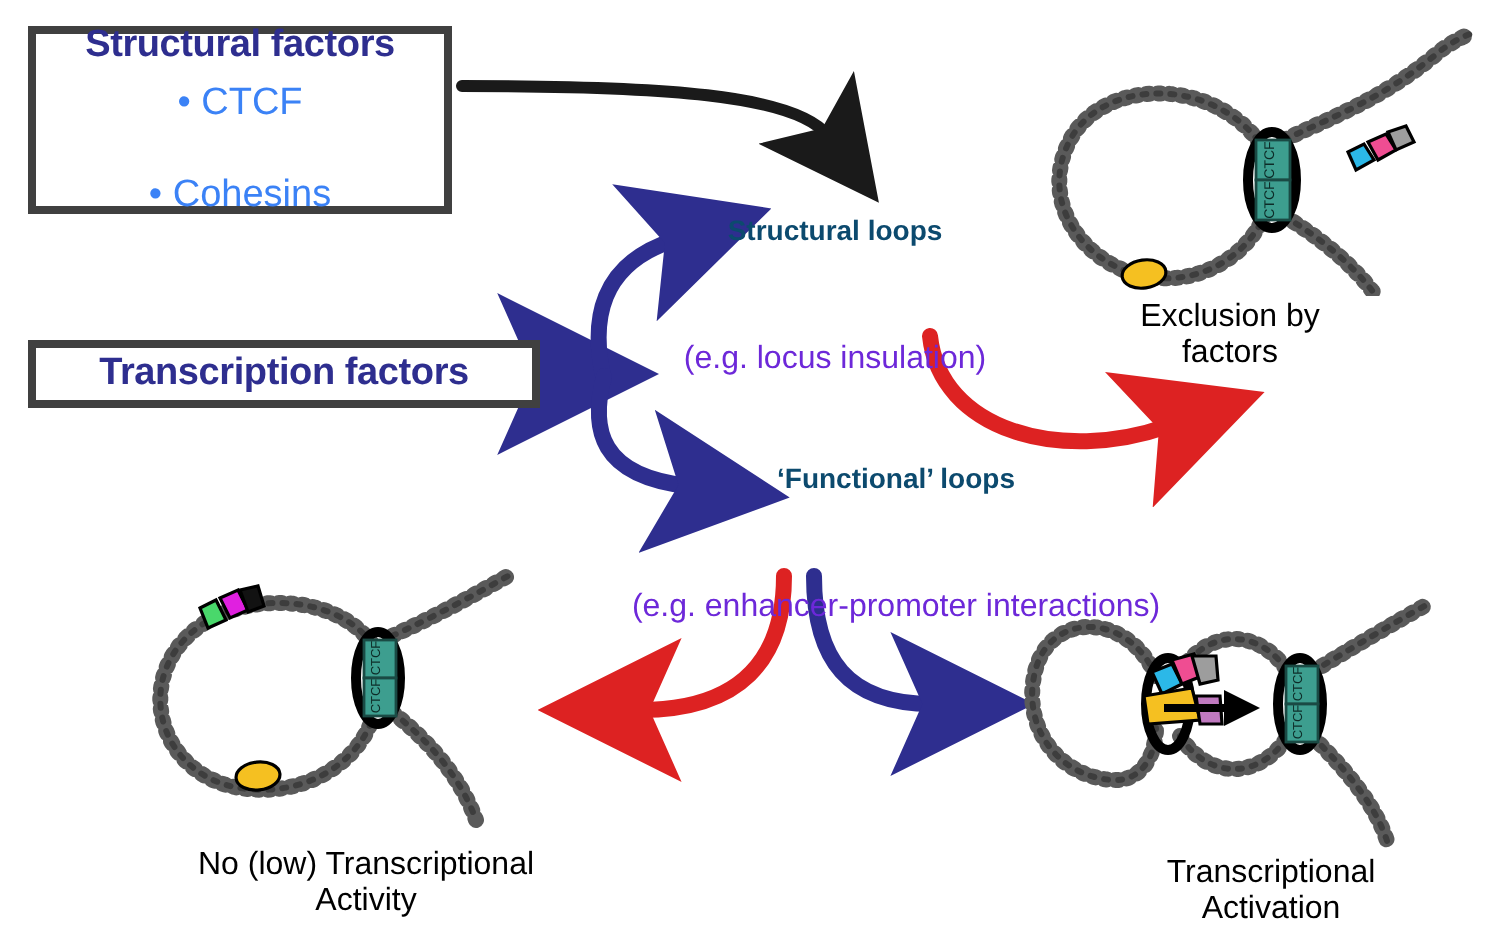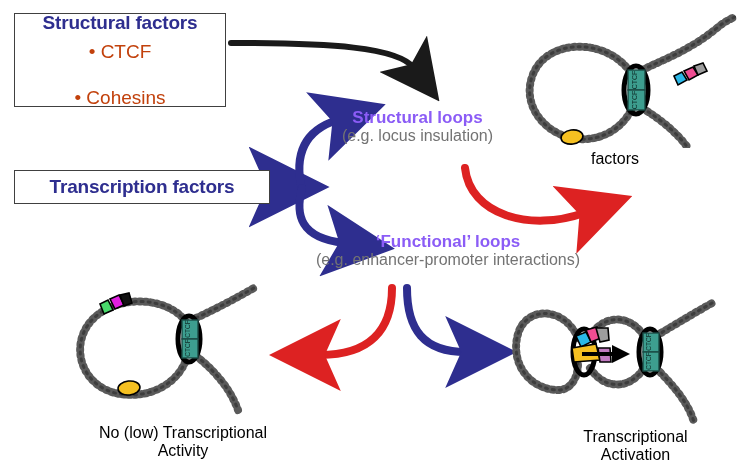--- a/index.html
+++ b/index.html
@@ -11,55 +11,56 @@
     position: relative;
     width: 745px;
     height: 472px;
     background: #ffffff;
     overflow: hidden;
     font-family: "Liberation Sans", sans-serif;
   }
   .box {
     position: absolute;
     background: #ffffff;
-    border: 1px solid #404040;
+    border: 4px solid #404040;
     box-sizing: border-box;
     display: flex;
     flex-direction: column;
     align-items: center;
     justify-content: center;
   }
   .box-title {
     color: #2e2e8f;
     font-weight: bold;
     font-size: 19px;
     letter-spacing: -0.2px;
   }
   .bullet-line {
-    color: #c2410c;
+    color: #3b82f6;
     font-size: 19px;
     white-space: nowrap;
   }
   .node-label {
     position: absolute;
     text-align: center;
     line-height: 1.12;
   }
   .node-title {
-    color: #8b5cf6;
+    color: #0c4a6e;
     font-weight: bold;
-    font-size: 17px;
+    font-size: 14px;
     display: block;
     white-space: nowrap;
   }
   .node-sub {
-    color: #737373;
+    color: #6d28d9;
     font-size: 16px;
     display: block;
     white-space: nowrap;
+    margin-top: 47px;
   }
   .caption {
     position: absolute;
     text-align: center;
     color: #000000;
     font-size: 16px;
     line-height: 1.14;
   }
   .caption span { display: block; white-space: nowrap; }
   svg.layer {
@@ -164,20 +165,21 @@
     <g stroke="#000000" stroke-width="1.6">
       <path d="M182,68 L190,64 L195,72 L186,77 Z" fill="#2bb8e8"></path>
       <path d="M192,63 L201,59 L206,67 L197,72 Z" fill="#ef4d92"></path>
       <path d="M202,58 L211,55 L215,63 L206,67 Z" fill="#9d9d9d"></path>
     </g>
 
     <ellipse cx="80" cy="129" rx="11" ry="7" fill="#f5c021" stroke="#000000" stroke-width="1.6" transform="rotate(-8 80 129)"></ellipse>
   </svg>
 
   <div class="caption" style="left:525px; top:150px; width:180px;">
+    <span>Exclusion by</span>
     <span>factors</span>
   </div>
 
   <svg class="ill" style="left:58px; top:282px;" width="250" height="135" viewBox="0 0 250 135">
     <g fill="none" stroke="#5a5a5a" stroke-linecap="round">
       <path d="M128,40 C110,14 58,12 34,38 C10,64 24,106 62,112 C94,117 120,100 128,78" stroke-dasharray="1.5 4.2" stroke-width="8"></path>
       <path d="M128,40 C110,14 58,12 34,38 C10,64 24,106 62,112 C94,117 120,100 128,78" stroke="#3d3d3d" stroke-width="3" stroke-dasharray="2 5"></path>
       <path d="M138,36 C160,26 178,16 196,6" stroke-dasharray="1.5 4.2" stroke-width="8"></path>
       <path d="M138,36 C160,26 178,16 196,6" stroke="#3d3d3d" stroke-width="3" stroke-dasharray="2 5"></path>
       <path d="M138,74 C156,88 172,106 180,128" stroke-dasharray="1.5 4.2" stroke-width="8"></path>

